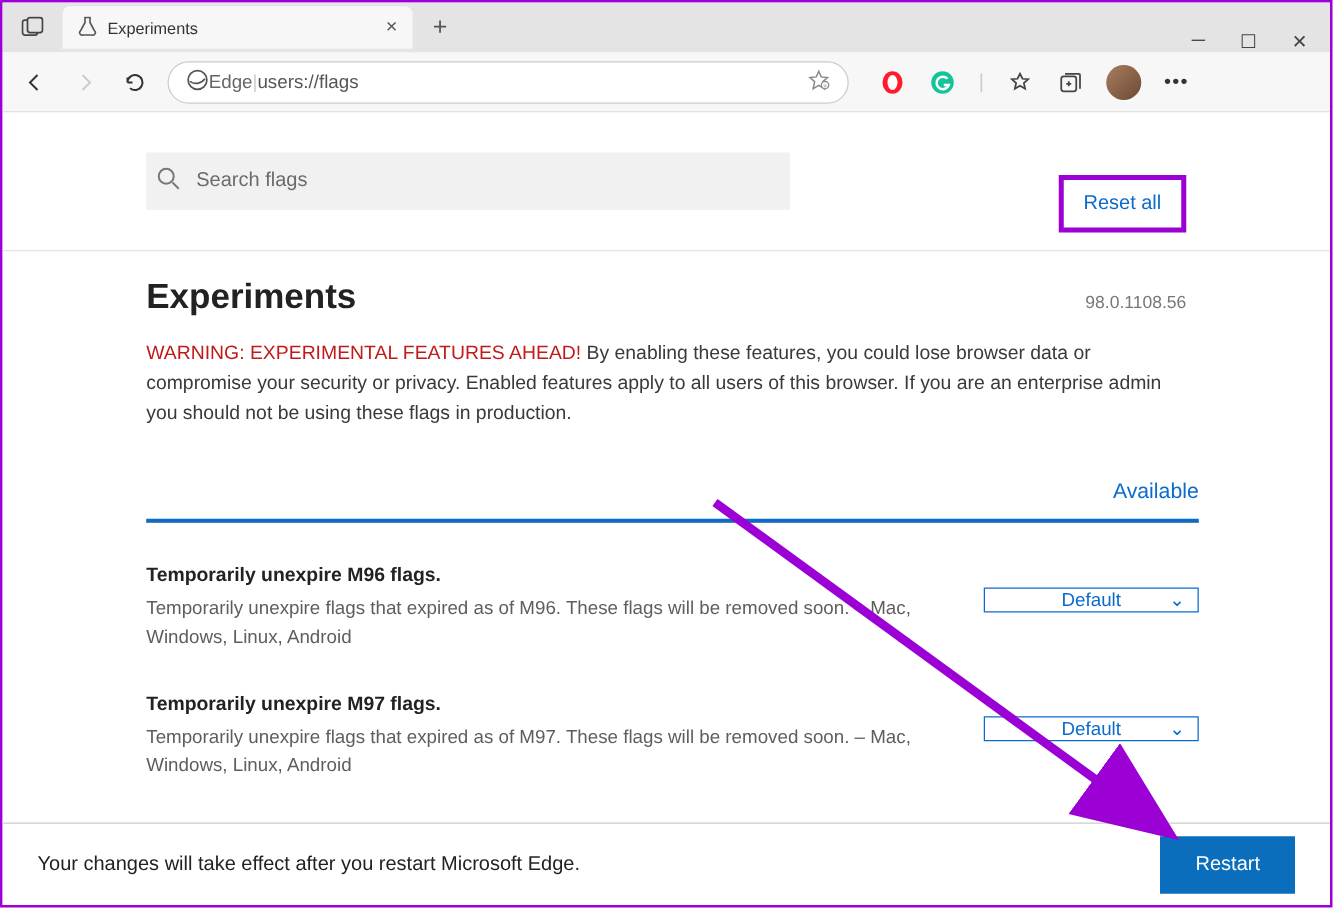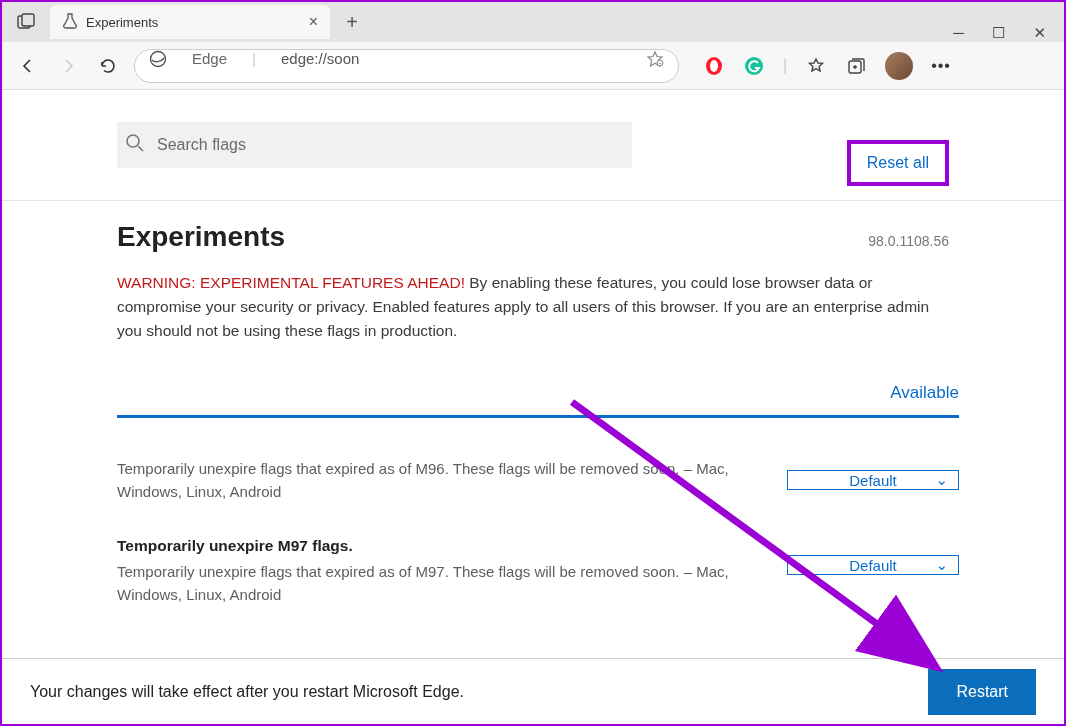--- a/index.html
+++ b/index.html
@@ -9,21 +9,21 @@
 .titlebar-left { display: flex; align-items: center; height: 100%; }
 .tab-manager { width: 40px; height: 32px; display: flex; align-items: center; justify-content: center; margin: 0 4px; }
 .browser-tab { background: #f7f7f7; height: 34px; min-width: 280px; display: flex; align-items: center; padding: 0 12px; border-radius: 6px 6px 0 0; gap: 8px; font-size: 13px; color: #333; }
 .tab-close { margin-left: auto; font-size: 16px; color: #555; }
 .new-tab { width: 32px; display: flex; align-items: center; justify-content: center; font-size: 20px; color: #555; margin-left: 6px; }
 .win-controls { margin-left: auto; display: flex; gap: 28px; padding: 0 18px; color: #444; align-items: flex-start; padding-top: 6px; font-size: 15px; }
 
 .toolbar { height: 48px; background: #f7f7f7; display: flex; align-items: center; padding: 0 12px; gap: 12px; border-bottom: 1px solid #ddd; }
 .nav-btn { width: 28px; height: 28px; display: flex; align-items: center; justify-content: center; color: #333; }
 .nav-btn.disabled { color: #bbb; }
-.addressbar { flex: 1; max-width: 545px; height: 34px; background: #fff; border: 1px solid #ccc; border-radius: 17px; display: flex; align-items: flex-start; padding: 0 14px; gap: 25px; font-size: 15px; color: #555; }
+.addressbar { flex: 1; max-width: 545px; height: 34px; background: #fff; border: 1px solid #ccc; border-radius: 17px; display: flex; align-items: center; padding: 0 14px; gap: 0; font-size: 15px; color: #555; }
 .addr-label { color: #666; }
 .addr-sep { color: #ccc; }
 .addr-star { margin-left: auto; color: #888; }
 .ext-icons { display: flex; align-items: center; gap: 18px; margin-left: 12px; }
 .ext-icon { width: 22px; height: 22px; display: flex; align-items: center; justify-content: center; }
 .avatar { width: 28px; height: 28px; border-radius: 50%; background: linear-gradient(135deg,#a87d5e,#6b4a35); }
 .dots { font-size: 16px; letter-spacing: 1px; color: #333; }
 
 .page { background: #fff; height: calc(100% - 88px - 66px); overflow: hidden; }
 .page-top { padding: 14px 115px 0; display: flex; align-items: center; gap: 20px; }
@@ -103,21 +103,21 @@
         <path d="M3 9a6 6 0 1 1 2 4.5M3 9V5m0 4h4" fill="none" stroke="#333" stroke-width="1.6"></path>
       </svg>
     </div>
   <div class="addressbar">
     <span><svg width="18" height="18" viewBox="0 0 18 18">
           <circle cx="9" cy="9" r="7.5" fill="none" stroke="#555" stroke-width="1.4"></circle>
           <path d="M3 10c3 3 9 2 12-2" fill="none" stroke="#555" stroke-width="1.4"></path>
         </svg></span>
     <span class="addr-label">Edge</span>
     <span class="addr-sep">|</span>
-    <span>edge://soon</span>
+    <span>users://flags</span>
     <span class="addr-star"><svg width="18" height="18" viewBox="0 0 18 18">
           <path d="M9 2l2 4.5 5 .5-3.7 3.3L13.5 16 9 13.3 4.5 16l1.2-5.7L2 7l5-.5z" fill="none" stroke="#888" stroke-width="1.2"></path>
           <circle cx="14" cy="13" r="3" fill="#f7f7f7" stroke="#888"></circle>
           <text x="14" y="15" font-size="5" text-anchor="middle" fill="#888">+</text>
         </svg></span>
   </div>
   <div class="ext-icons">
     <div class="ext-icon">
         <svg width="20" height="20">
           <ellipse cx="10" cy="10" rx="8" ry="9" fill="#ff1b2d"></ellipse>
@@ -171,20 +171,21 @@
     <p class="warn">
       <span class="warn-red">WARNING: EXPERIMENTAL FEATURES AHEAD!</span><span> By enabling these features, you could lose browser data or compromise your security or privacy. Enabled features apply to all users of this browser. If you are an enterprise admin you should not be using these flags in production.</span>
     </p>
 
     <div class="tabs">
       <div class="tab active">Available</div>
     </div>
 
     <div class="flag">
       <div class="flag-text">
+        <div class="flag-title">Temporarily unexpire M96 flags.</div>
         <div class="flag-desc">Temporarily unexpire flags that expired as of M96. These flags will be removed soon. – Mac, Windows, Linux, Android</div>
       </div>
       <div class="flag-select">
         <span>Default</span>
         <span class="chev">⌄</span>
       </div>
     </div>
 
     <div class="flag">
       <div class="flag-text">

